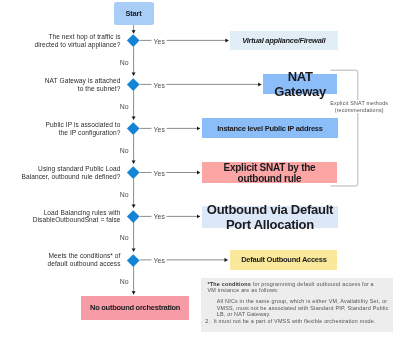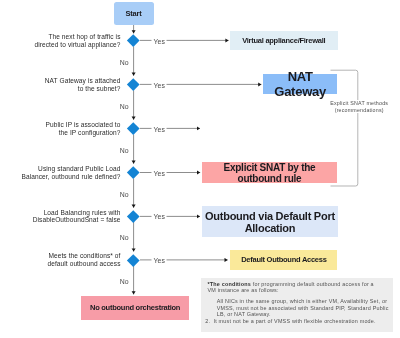--- a/index.html
+++ b/index.html
@@ -75,31 +75,33 @@
 
       <path d="M330.5,70.2 L355.6,70.2 Q357.8,70.2 357.8,72.4 L357.8,183.8
                Q357.8,186 355.6,186 L330.5,186" stroke="#a6a6a6" stroke-width="0.85"></path>
     </g>
   </svg>
 
   <div class="node" style="left:113.5px;top:2px;width:40px;height:23px;background:#a8cdf7;
               border-radius:2.5px;font-size:7.5px;">Start</div>
 
   <div class="node" style="left:230px;top:31px;width:107.5px;height:19.2px;background:#e1eef5;
-              font-size:7.5px;">Virtual appliance/Firewall</div>
+              font-size:7.5px;font-style:italic;">Virtual appliance/Firewall</div>
 
   <div class="node" style="left:263.2px;top:74px;width:73.9px;height:20.1px;background:#8bbdf8;
               font-size:13px;">NAT Gateway</div>
 
+  <div class="node" style="left:202.4px;top:118.1px;width:135.2px;height:20.1px;background:#8bbdf8;
+              font-size:7.5px;">Instance level Public IP address</div>
 
   <div class="node" style="left:201.9px;top:162.2px;width:135.2px;height:21px;background:#fca5a5;
               font-size:10px;">Explicit SNAT by the outbound rule</div>
 
-  <div class="node" style="left:201.9px;top:206px;width:136.1px;height:31px;background:#dce7f8;
-              font-size:11px;">Outbound via Default Port Allocation</div>
+  <div class="node" style="left:201.9px;top:206px;width:136.1px;height:22px;background:#dce7f8;
+              font-size:13px;">Outbound via Default Port Allocation</div>
 
   <div class="node" style="left:230.4px;top:250px;width:107px;height:19.5px;background:#fae99a;
               font-size:7.5px;">Default Outbound Access</div>
 
   <div class="node" style="left:81px;top:296.4px;width:108.2px;height:23.2px;background:#f79ca7;
               font-size:7.5px;">No outbound orchestration</div>
 
   <div style="position:absolute;left:129.25px;top:36.30px;width:8.5px;height:8.5px;background:#1484d4;transform:rotate(45deg);"></div>
   <div style="position:absolute;left:129.25px;top:80.25px;width:8.5px;height:8.5px;background:#1484d4;transform:rotate(45deg);"></div>
   <div style="position:absolute;left:129.25px;top:124.15px;width:8.5px;height:8.5px;background:#1484d4;transform:rotate(45deg);"></div>

